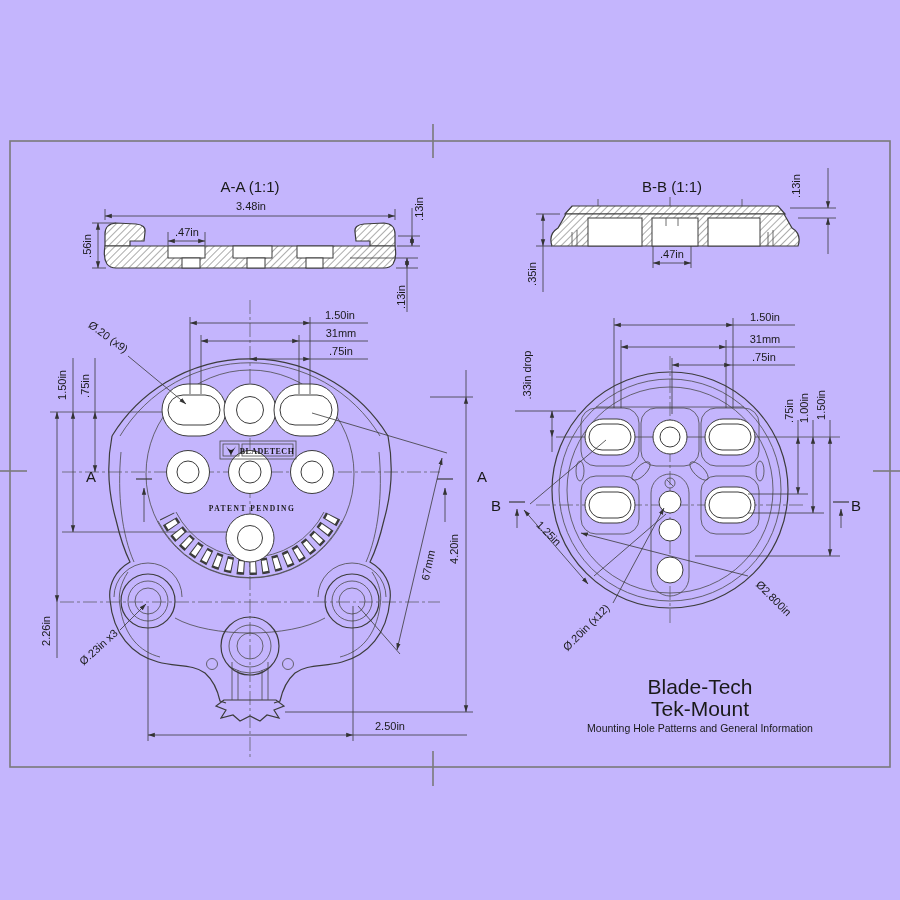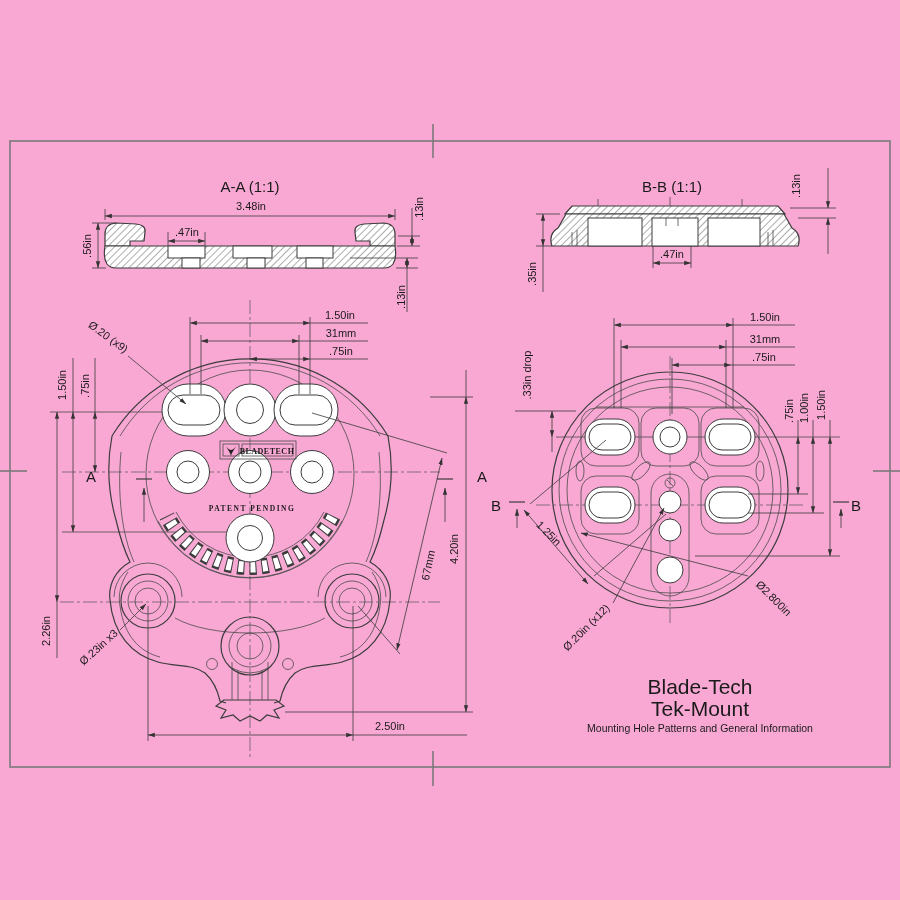--- a/index.html
+++ b/index.html
@@ -1,16 +1,16 @@
 <!DOCTYPE html>
 <html><head>
 <meta charset="utf-8">
 <style>
   html,body{margin:0;padding:0;background:#fff;}
-  #stage{position:relative;width:900px;height:900px;background:#f9a8d4;font-family:"Liberation Sans",sans-serif;}
+  #stage{position:relative;width:900px;height:900px;background:#c4b5fd;font-family:"Liberation Sans",sans-serif;}
   svg text{font-family:"Liberation Sans",sans-serif;fill:#1a1a1a;}
   .ttl{font-size:15px;}
   .dim{font-size:11px;}
   .mk{font-size:15px;}
   .logo-t{font-family:"Liberation Serif",serif;font-weight:bold;font-size:8px;letter-spacing:.5px;}
   .pat{font-family:"Liberation Serif",serif;font-weight:bold;font-size:7.5px;letter-spacing:1.5px;}
   .tb1{font-size:21px;}
   .tb3{font-size:10.5px;}
   .ln{stroke:#3c3c3c;stroke-width:1.2;fill:none;}
   .lt{stroke:#4a4a4a;stroke-width:.8;fill:none;}

